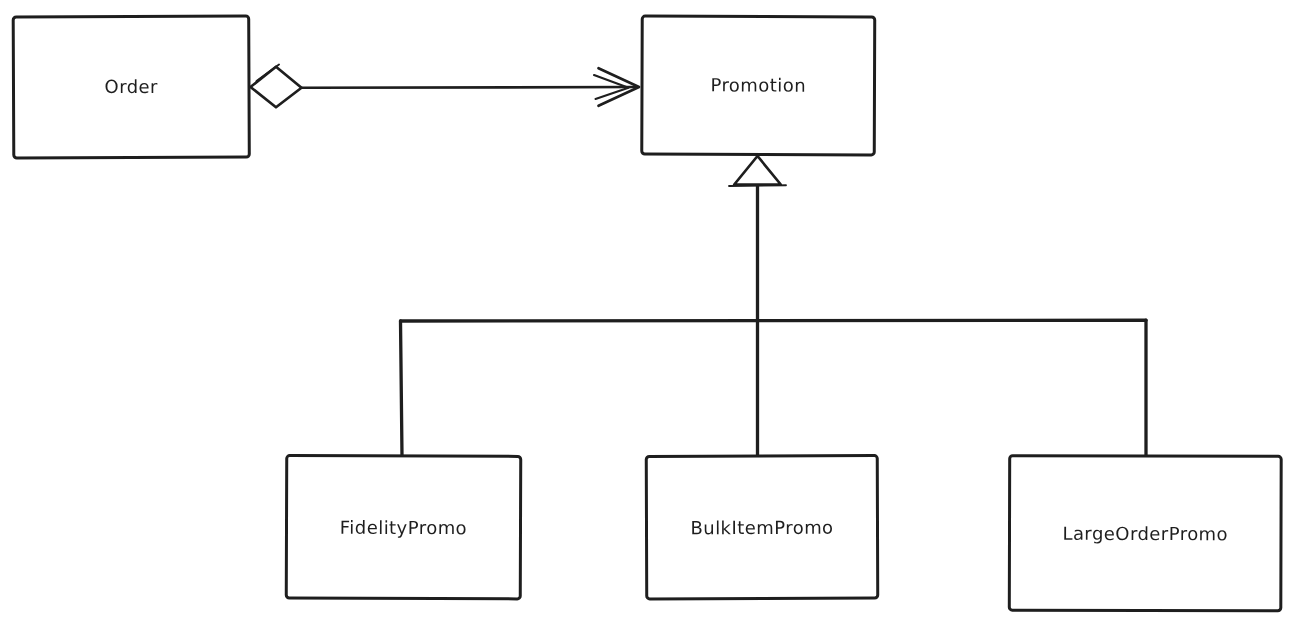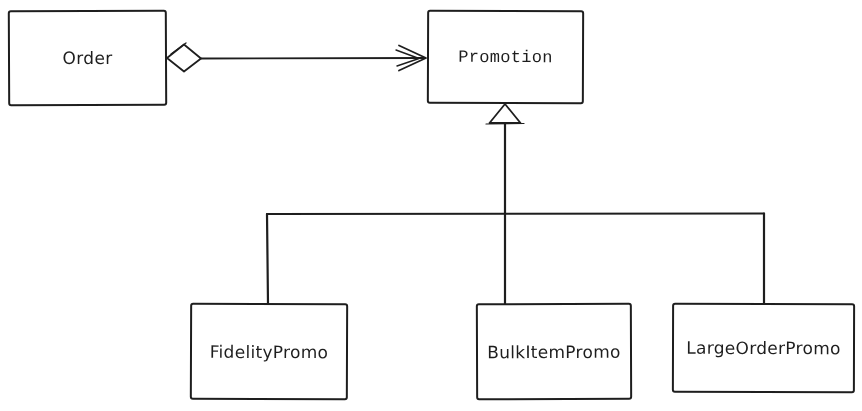--- a/index.html
+++ b/index.html
@@ -25,31 +25,31 @@
   .node {
     position: absolute;
     box-sizing: border-box;
     border: 2px solid #1e1e1e;
     border-radius: 3px;
     background: #ffffff;
     display: flex;
     align-items: center;
     justify-content: center;
     color: #1e1e1e;
-    font-size: 17px;
+    font-size: 12px;
     letter-spacing: 0.3px;
   }
   .node span {
     white-space: nowrap;
   }
   #node-order        { left: 8px;   top: 10px;  width: 159px; height: 96px; transform: rotate(-0.25deg); }
-  #node-promotion    { left: 427px; top: 10px;  width: 157px; height: 94px; transform: rotate(0.2deg); font-family: Liberation Mono, monospace; }
+  #node-promotion    { left: 427px; top: 10px;  width: 157px; height: 94px; transform: rotate(0.2deg); }
   #node-fidelity     { left: 190px; top: 303px; width: 158px; height: 97px; transform: rotate(0.2deg); text-align: right; }
-  #node-bulk         { left: 430px; top: 303px; width: 156px; height: 97px; transform: rotate(-0.2deg); margin-left: 46px; }
-  #node-large        { left: 672px; top: 303px; width: 183px; height: 90px; transform: rotate(0.15deg); }
+  #node-bulk         { left: 430px; top: 303px; width: 156px; height: 97px; transform: rotate(-0.2deg); }
+  #node-large        { left: 672px; top: 303px; width: 183px; height: 105px; transform: rotate(0.15deg); }
 </style>
 </head>
 <body>
 
 <div class="canvas">
 
   <svg class="edges-svg" viewBox="0 0 862 411" xmlns="http://www.w3.org/2000/svg" fill="none" stroke="#1e1e1e" stroke-width="1.8" stroke-linecap="round" stroke-linejoin="round">
 
     <g>
       <path d="M 201 58.5 L 425 58"></path>

